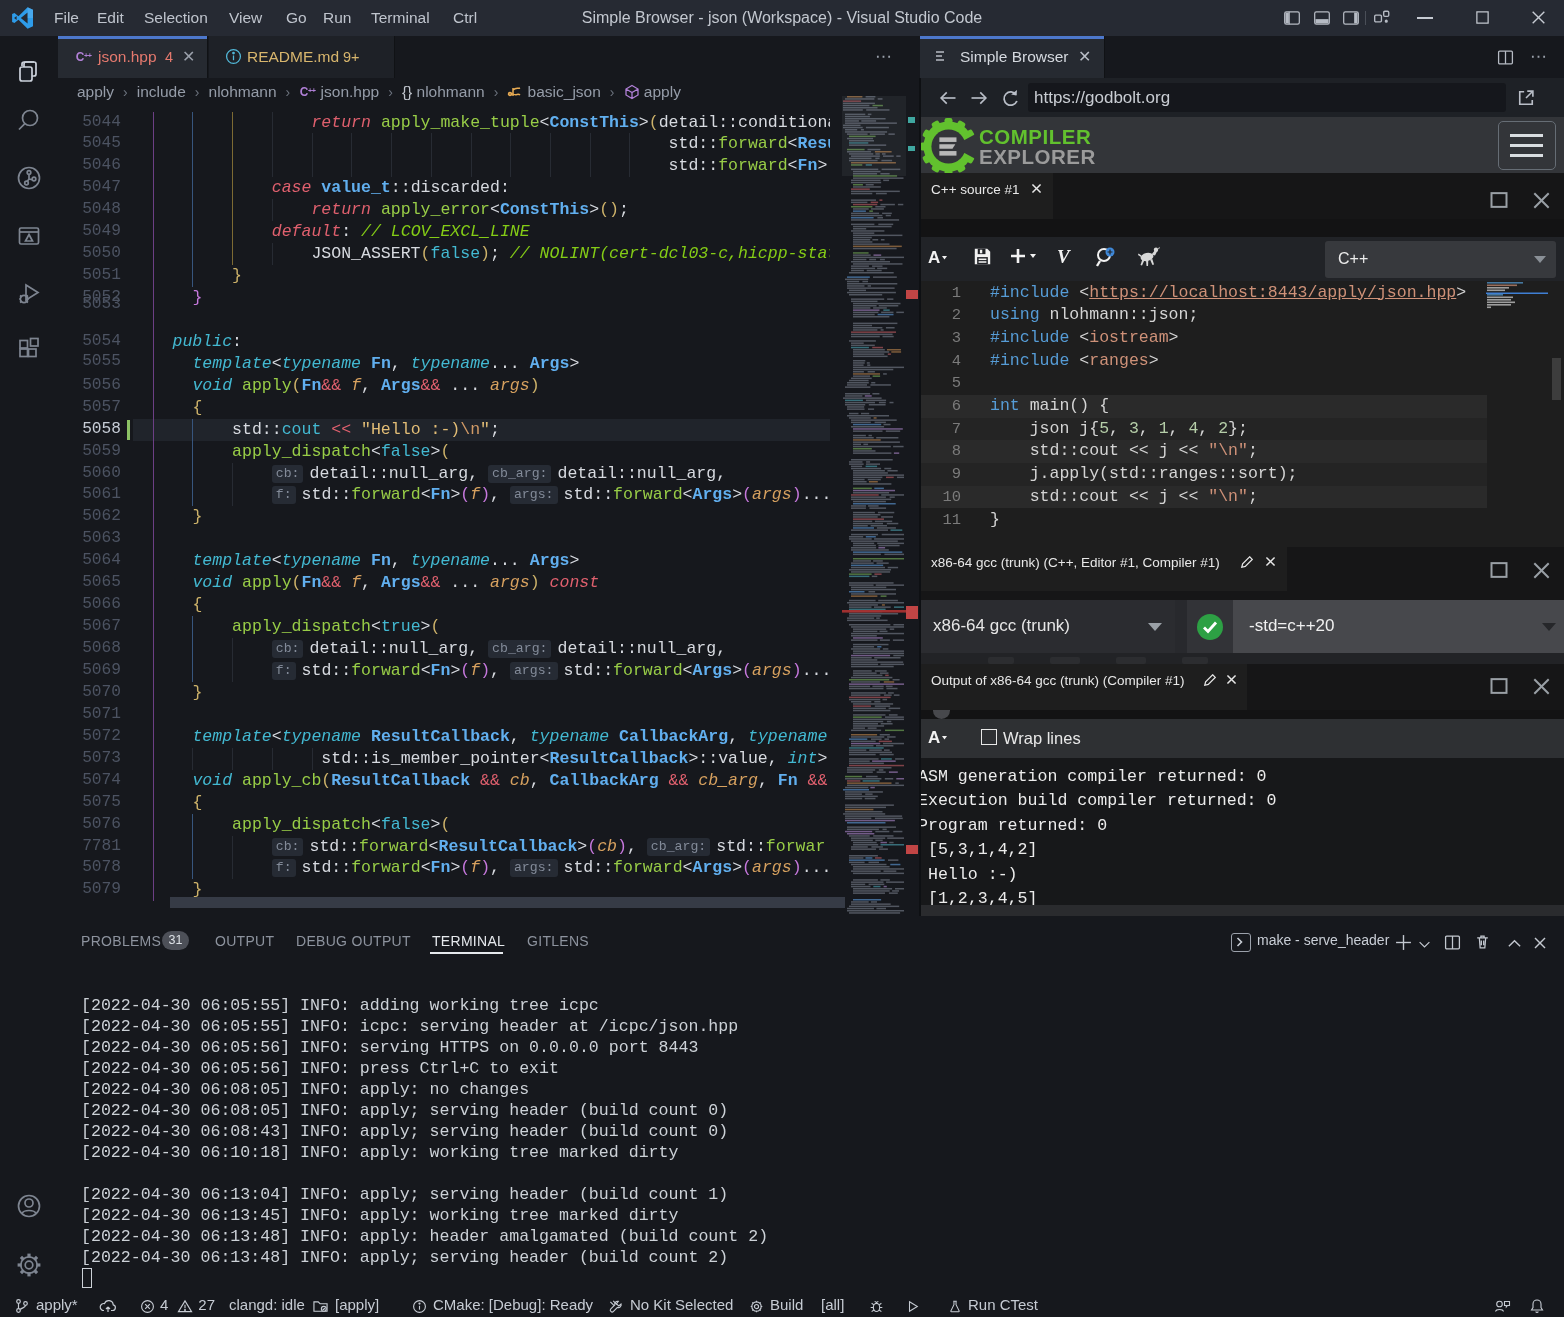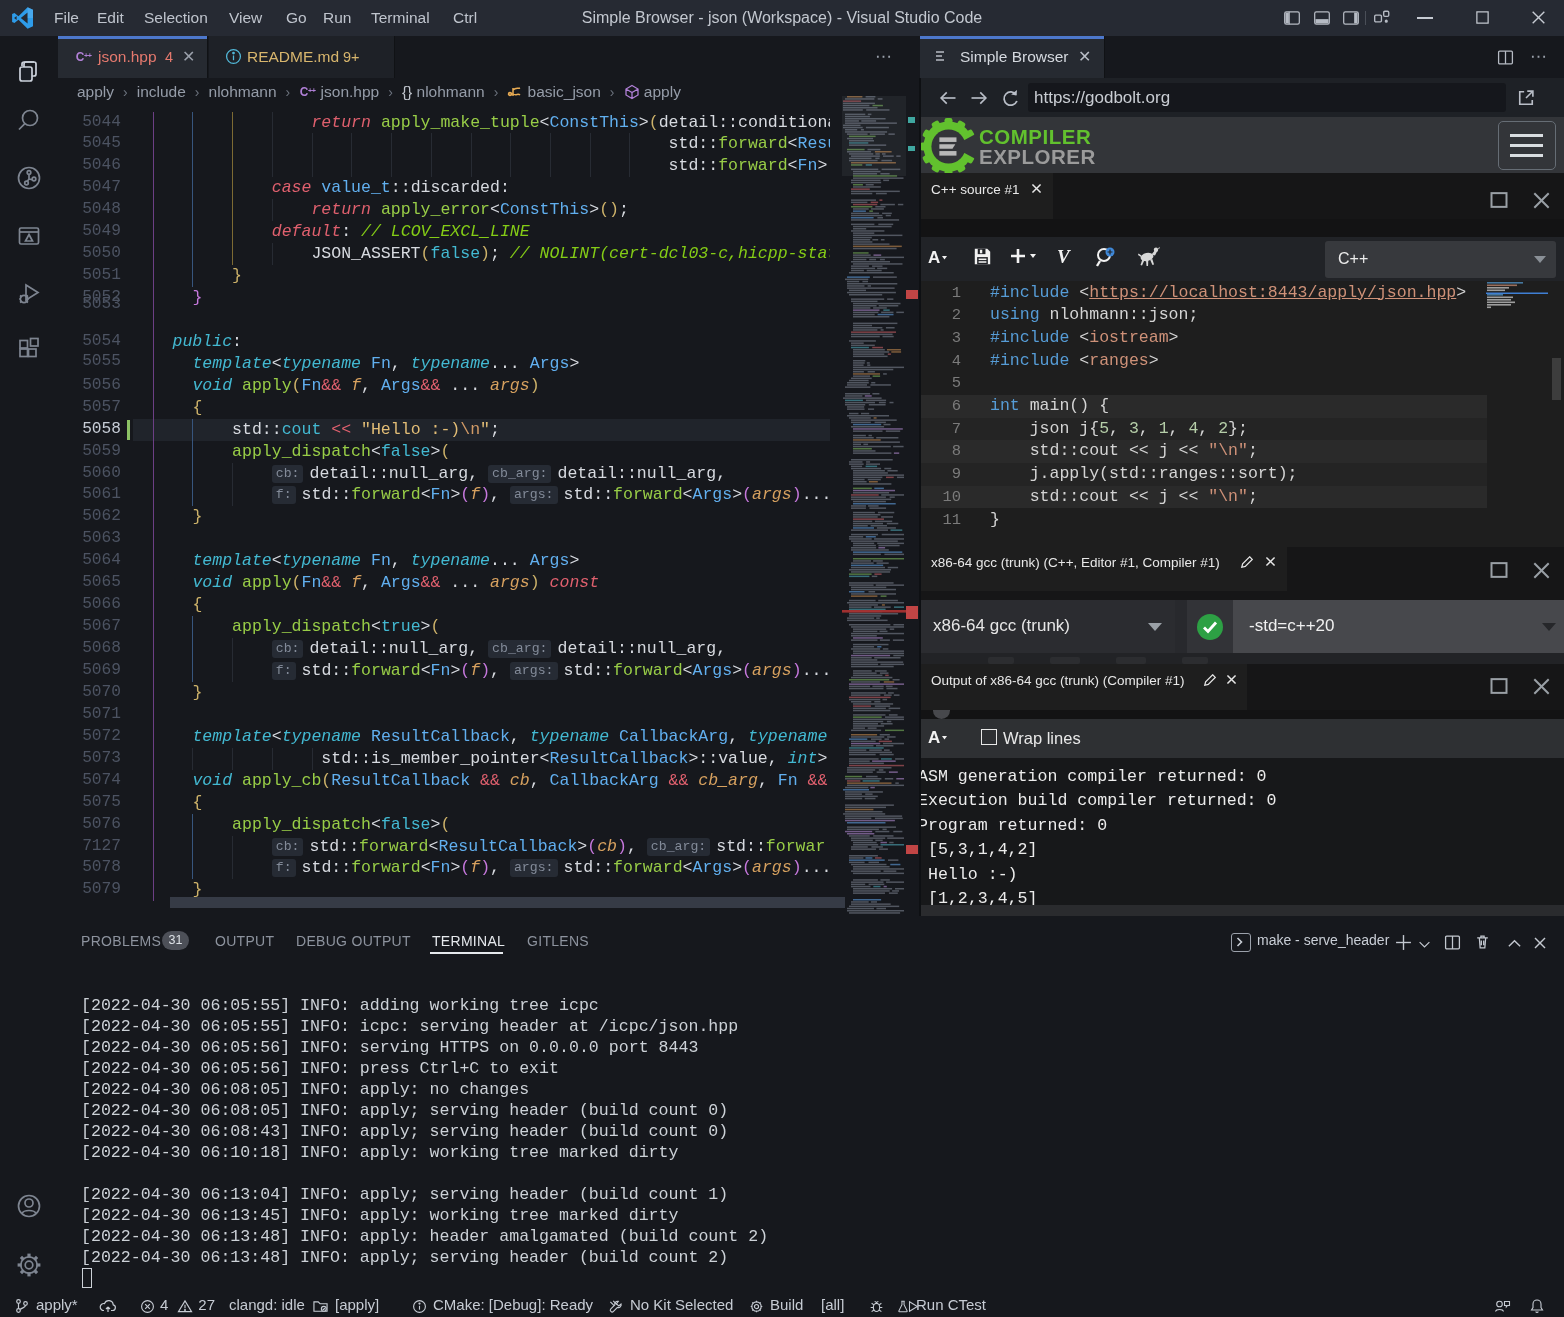--- a/index.html
+++ b/index.html
@@ -23,21 +23,21 @@
 
 
 #editor1 { left:58px; top:78px; width:862px; height:838px; background:#16181d; overflow:hidden; }
 #breadcrumb { left:0; top:0; width:862px; height:27px; color:#959ca8; font-size:15.5px; line-height:27px; }
 .gut { position:absolute; left:0; width:63px; text-align:right; color:#4c5362; font-family:"Liberation Mono", monospace; font-size:16.2px; }
 .cl { position:absolute; left:94.7px; white-space:pre; font-family:"Liberation Mono", monospace; font-size:16.55px; color:#d7dae0; letter-spacing:0; }
 .kw { color:#e0606e; font-style:italic; }
 .op { color:#e0606e; }
 .cyi { color:#43b9d2; font-style:italic; }
 .cyn { color:#43b9d2; }
-.ty { color:#61afef; }
+.ty { color:#61afef;font-weight:bold; }
 .fn { color:#98cd47; }
 .pa { color:#d7a15f; font-style:italic; }
 .st { color:#e2bd76; }
 .esc { color:#d19a66; }
 .cm { color:#84cc16; font-style:italic; }
 .b1 { color:#cdb26a; }
 .b2 { color:#c678dd; }
 .hint { display:inline-block; background:#262b34; color:#838b99; font-size:13.2px; font-family:"Liberation Mono", monospace; border-radius:3px; padding:0px 4px; margin-right:6px; vertical-align:1px; line-height:18px; }
 .guide { position:absolute; width:1px; }
 
@@ -231,21 +231,21 @@
         <div class="gut" style="top:647.82px;line-height:21.94px;color:#4c5362">5072</div>
         <div class="cl" style="top:647.82px;line-height:21.94px">    <span class="cyi">template</span>&lt;<span class="cyi">typename</span> <span class="ty">ResultCallback</span>, <span class="cyi">typename</span> <span class="ty">CallbackArg</span>, <span class="cyi">typename</span></div>
         <div class="gut" style="top:669.76px;line-height:21.94px;color:#4c5362">5073</div>
         <div class="cl" style="top:669.76px;line-height:21.94px">                 std::is_member_pointer&lt;<span class="ty">ResultCallback</span>&gt;::value, <span class="cyi">int</span>&gt; = &gt;</div>
         <div class="gut" style="top:691.7px;line-height:21.94px;color:#4c5362">5074</div>
         <div class="cl" style="top:691.7px;line-height:21.94px">    <span class="cyi">void</span> <span class="fn">apply_cb</span><span class="b1">(</span><span class="ty">ResultCallback</span> <span class="op">&amp;&amp;</span> <span class="pa">cb</span>, <span class="ty">CallbackArg</span> <span class="op">&amp;&amp;</span> <span class="pa">cb_arg</span>, <span class="ty">Fn</span> <span class="op">&amp;&amp;</span></div>
         <div class="gut" style="top:713.64px;line-height:21.94px;color:#4c5362">5075</div>
         <div class="cl" style="top:713.64px;line-height:21.94px">    <span class="b1">{</span></div>
         <div class="gut" style="top:735.58px;line-height:21.94px;color:#4c5362">5076</div>
         <div class="cl" style="top:735.58px;line-height:21.94px">        <span class="fn">apply_dispatch</span>&lt;<span class="cyn">false</span>&gt;<span class="b1">(</span></div>
-        <div class="gut" style="top:757.5200000000001px;line-height:21.94px;color:#4c5362">7127</div>
+        <div class="gut" style="top:757.5200000000001px;line-height:21.94px;color:#4c5362">7781</div>
         <div class="cl" style="top:757.5200000000001px;line-height:21.94px">            <span class="hint">cb:</span>std::<span class="fn">forward</span>&lt;<span class="ty">ResultCallback</span>&gt;<span class="b2">(</span><span class="pa">cb</span><span class="b2">)</span>, <span class="hint">cb_arg:</span>std::<span class="fn">forwar</span></div>
         <div class="gut" style="top:779.46px;line-height:21.94px;color:#4c5362">5078</div>
         <div class="cl" style="top:779.46px;line-height:21.94px">            <span class="hint">f:</span>std::<span class="fn">forward</span>&lt;<span class="ty">Fn</span>&gt;<span class="b2">(</span><span class="pa">f</span><span class="b2">)</span>, <span class="hint">args:</span>std::<span class="fn">forward</span>&lt;<span class="ty">Args</span>&gt;<span class="b2">(</span><span class="pa">args</span><span class="b2">)</span>...;</div>
         <div class="gut" style="top:801.4000000000001px;line-height:21.94px;color:#4c5362">5079</div>
         <div class="cl" style="top:801.4000000000001px;line-height:21.94px">    <span class="b1">}</span></div>
         <div class="abs" style="left:68.5px;top:341.66px;width:3px;height:19.94px;background:#8cc265"></div>
       </div>
       <div class="guide" style="left:94.7px;top:33.5px;height:789.8px;background:#6c3f85"></div>
       <div class="guide" style="left:134.4px;top:33.5px;height:175.5px;background:#37557d"></div>
       <div class="guide" style="left:134.4px;top:340.7px;height:87.8px;background:#37557d"></div>
@@ -1186,21 +1186,21 @@
           <circle cx="8" cy="8" r="5"></circle>
         </svg><span style="margin-left:6px">Build</span></div>
       <div class="sbi" style="left:821px"><span>[all]</span></div>
       <div class="sbi" style="left:869px"><svg class="ic" width="15" height="15" viewBox="0 0 16 16" fill="none" stroke="#c6cbd3" stroke-width="1.2">
           <ellipse cx="8" cy="9" rx="3.4" ry="4.3"></ellipse>
           <path d="M8 4.7 a2 2 0 0 1 2-2 M8 4.7 a2 2 0 0 0 -2 -2 M1.8 9 H4.6 M11.4 9 H14.2 M2.8 4.5 L5.2 6.3 M13.2 4.5 L10.8 6.3 M2.8 13.5 L5.2 11.7 M13.2 13.5 L10.8 11.7"></path>
         </svg></div>
       <div class="sbi" style="left:906px"><svg class="ic" width="14" height="15" viewBox="0 0 16 16" fill="none" stroke="#c6cbd3" stroke-width="1.2">
           <path d="M4 2.5 L13 8 L4 13.5 Z"></path>
         </svg></div>
-      <div class="sbi" style="left:896px"><svg class="ic" width="14" height="15" viewBox="0 0 16 16" fill="none" stroke="#c6cbd3" stroke-width="1.2">
+      <div class="sbi" style="left:948px"><svg class="ic" width="14" height="15" viewBox="0 0 16 16" fill="none" stroke="#c6cbd3" stroke-width="1.2">
           <path d="M6 2 H10 M6.8 2 V6 L3.2 13.2 A0.8 0.8 0 0 0 4 14 H12 A0.8 0.8 0 0 0 12.8 13.2 L9.2 6 V2"></path>
         </svg><span style="margin-left:6px">Run CTest</span></div>
       <div class="sbi" style="left:1494px"><svg class="ic" width="17" height="16" viewBox="0 0 17 16" fill="none" stroke="#c6cbd3" stroke-width="1.1">
           <circle cx="5.5" cy="6" r="2.8"></circle>
           <path d="M1.5 13.5 C2 10.8 9 10.8 9.5 13.5"></path>
           <path d="M10.5 3.5 H15.5 V7.5 H13.5 L12.3 9 V7.5 H10.5 Z"></path>
         </svg></div>
       <div class="sbi" style="left:1529px"><svg class="ic" width="16" height="16" viewBox="0 0 16 16" fill="none" stroke="#c6cbd3" stroke-width="1.1">
           <path d="M8 2 a4 4 0 0 1 4 4 V9.5 L13.5 12 H2.5 L4 9.5 V6 a4 4 0 0 1 4-4 Z"></path>
           <path d="M6.7 13.5 a1.4 1.4 0 0 0 2.6 0"></path>

